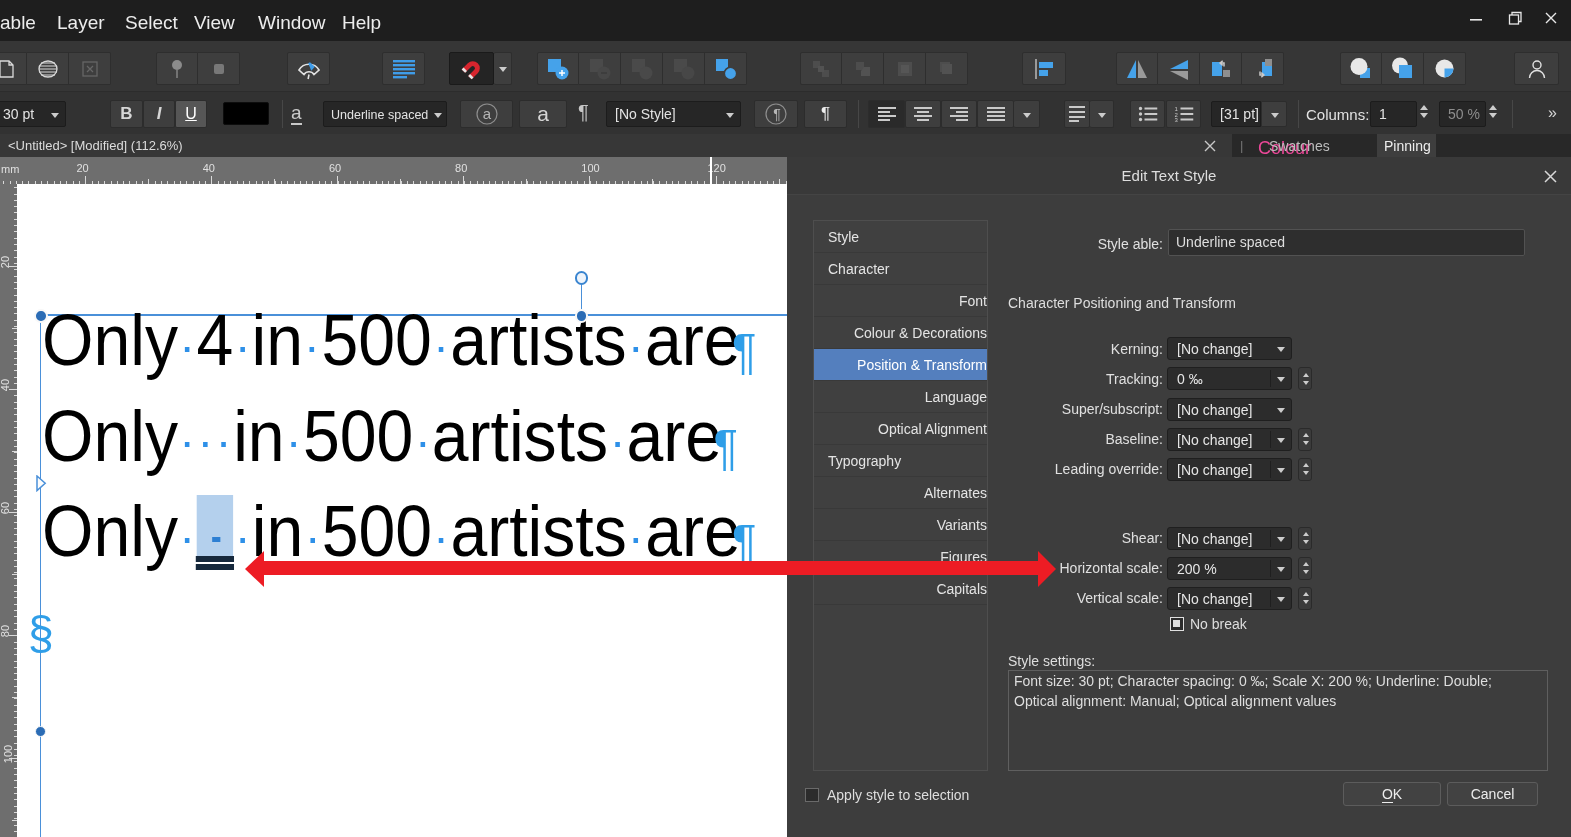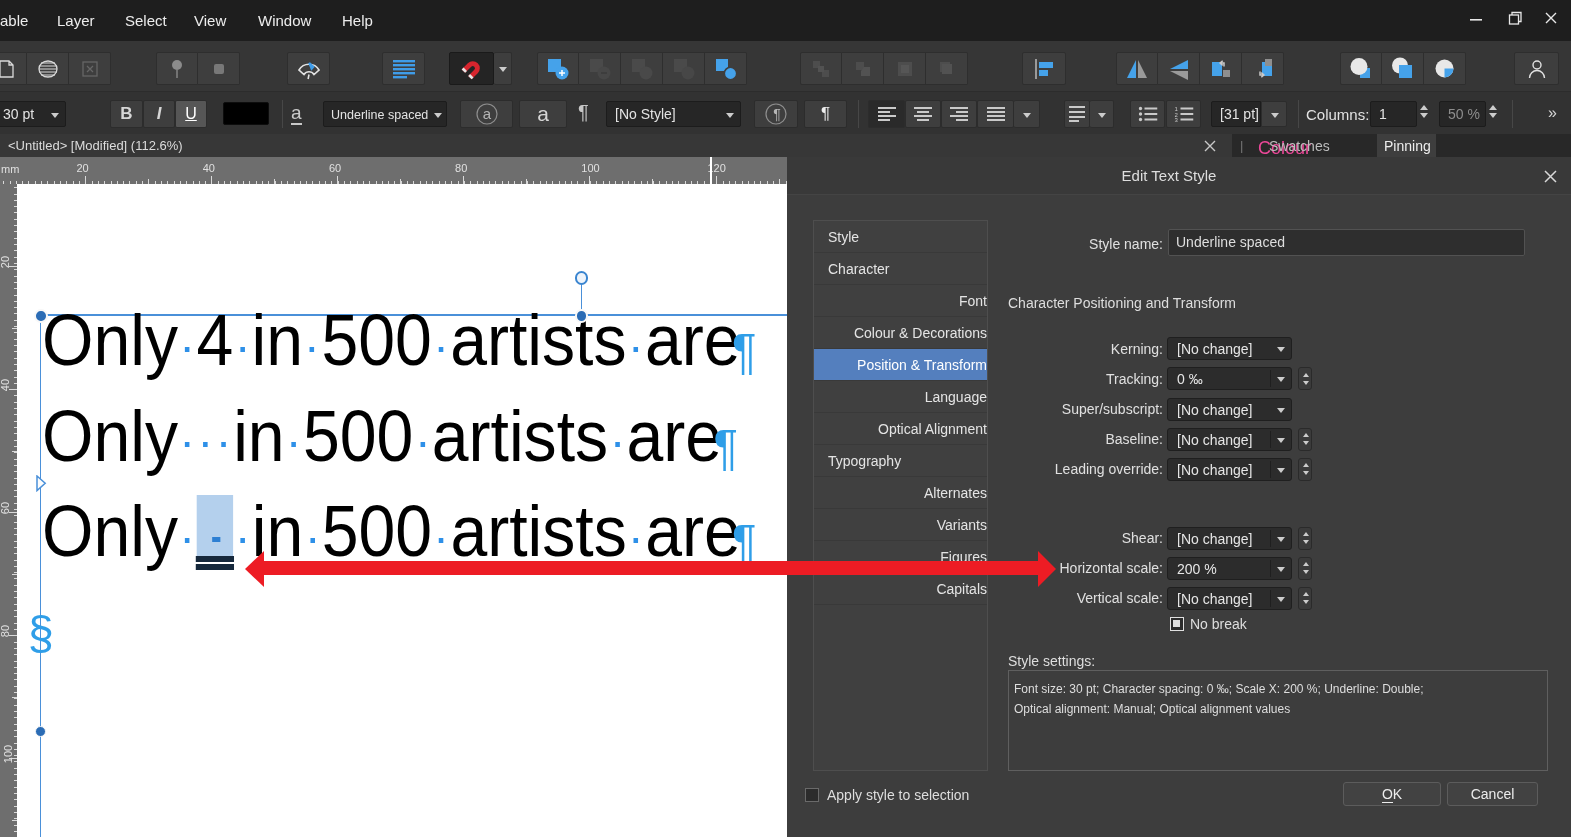--- a/index.html
+++ b/index.html
@@ -3,21 +3,21 @@
 <meta charset="utf-8">
 <style>
 * { margin:0; padding:0; box-sizing:border-box; }
 html,body { width:1571px; height:837px; overflow:hidden; background:#1d1d1d;
   font-family:"Liberation Sans", sans-serif; }
 #app { position:absolute; left:0; top:0; width:1571px; height:837px; }
 .abs { position:absolute; }
 
 
 #menubar { position:absolute; left:0; top:0; width:1571px; height:41px; background:#1e1e1e; }
-#menubar .mi { position:absolute; top:12px; font-size:15px; color:#ededed; }
+#menubar .mi { position:absolute; top:12px; font-size:19px; color:#ededed; }
 
 
 #toolbar { position:absolute; left:0; top:41px; width:1571px; height:51px; background:#363636; border-bottom:1px solid #2c2c2c;}
 .tbtn { position:absolute; top:52px; height:33px; background:#3e3e3e; border:1px solid #2e2e2e; border-radius:2px; }
 .tgrp { position:absolute; top:52px; height:33px; display:flex; }
 .tgrp .c { width:42px; height:33px; background:#3e3e3e; border:1px solid #2e2e2e; border-left:none; position:relative; }
 .tgrp .c:first-child { border-left:1px solid #2e2e2e; border-radius:2px 0 0 2px; }
 .tgrp .c:last-child { border-radius:0 2px 2px 0; }
 .cicon { position:absolute; left:50%; top:50%; transform:translate(-50%,-50%); }
 
@@ -732,21 +732,21 @@
       <div class="li ind sel" style="top:128px">Position &amp; Transform</div>
       <div class="li ind" style="top:160px">Language</div>
       <div class="li" style="top:224px">Typography</div>
       <div class="li ind" style="top:192px">Optical Alignment</div>
       <div class="li ind" style="top:256px">Alternates</div>
       <div class="li ind" style="top:288px">Variants</div>
       <div class="li ind" style="top:320px">Figures</div>
       <div class="li ind" style="top:352px">Capitals</div>
     </div>
 
-    <div class="rlab" style="left:176px;top:79px;width:200px">Style name:</div>
+    <div class="rlab" style="left:176px;top:79px;width:200px">Style able:</div>
     <div class="abs" style="left:381px;top:72px;width:357px;height:27px;background:#2e2e2e;border:1px solid #525252;border-radius:2px">
         <span style="position:absolute;left:7px;top:4px">Underline spaced</span>
       </div>
     <div class="abs" style="left:221px;top:138px">Character Positioning and Transform</div>
 
     <div class="rlab" style="left:176px;top:184px;width:200px">Kerning:</div>
     <div class="dd" style="left:380px;top:179.5px;width:125px">
         <span class="tx">[No change]</span>
         <span class="da"></span>
       </div>
@@ -798,21 +798,21 @@
       </div>
     <div class="spin" style="left:511px;top:429.5px"></div>
 
     <div class="abs" style="left:383px;top:460px;width:14px;height:14px;background:#2c2c2c;border:1.5px solid #e0e0e0">
         <span style="position:absolute;left:2px;top:2px;width:7px;height:7px;background:#e0e0e0"></span>
       </div>
     <div class="abs" style="left:403px;top:459px">No break</div>
 
     <div class="abs" style="left:221px;top:496px">Style settings:</div>
     <div class="abs" style="left:221px;top:513px;width:540px;height:101px;border:1px solid #5f5f5f">
-      <div style="position:absolute;left:5px;top:8px;line-height:20px;font-size:12px">Font size: 30 pt; Character spacing: 0 ‰; Scale X: 200 %; Underline: Double;<br>Optical alignment: Manual; Optical alignment values</div>
+      <div style="position:absolute;left:5px;top:0;line-height:20px;font-size:14px">Font size: 30 pt; Character spacing: 0 ‰; Scale X: 200 %; Underline: Double;<br>Optical alignment: Manual; Optical alignment values</div>
     </div>
 
     <div class="abs" style="left:18px;top:631px;width:14px;height:14px;background:#2c2c2c;border:1px solid #6a6a6a"></div>
     <div class="abs" style="left:40px;top:630px">Apply style to selection</div>
     <div class="btn" style="left:556px;top:625px;width:98px"><span style="border-bottom:1px solid #ececec">O</span>K</div>
     <div class="btn" style="left:660px;top:625px;width:91px">Cancel</div>
   </div>
 
   <div id="arrowbar"></div>
   <div id="arrowhead"></div>

